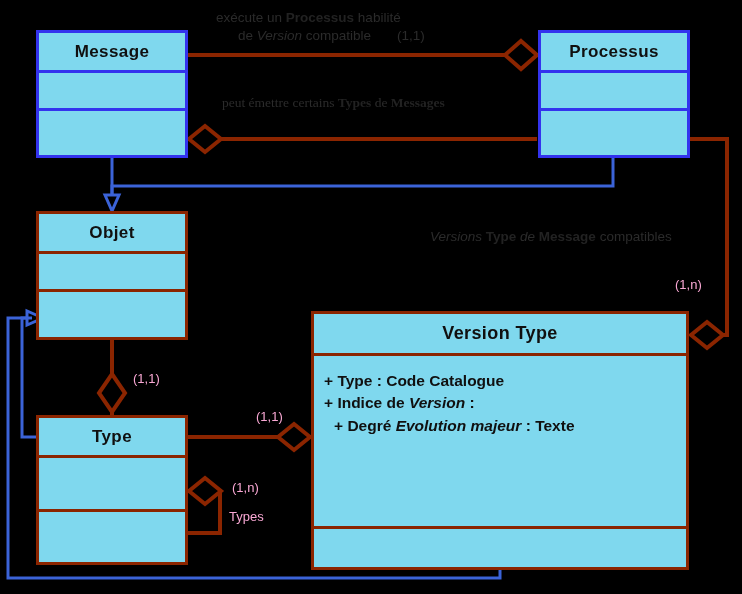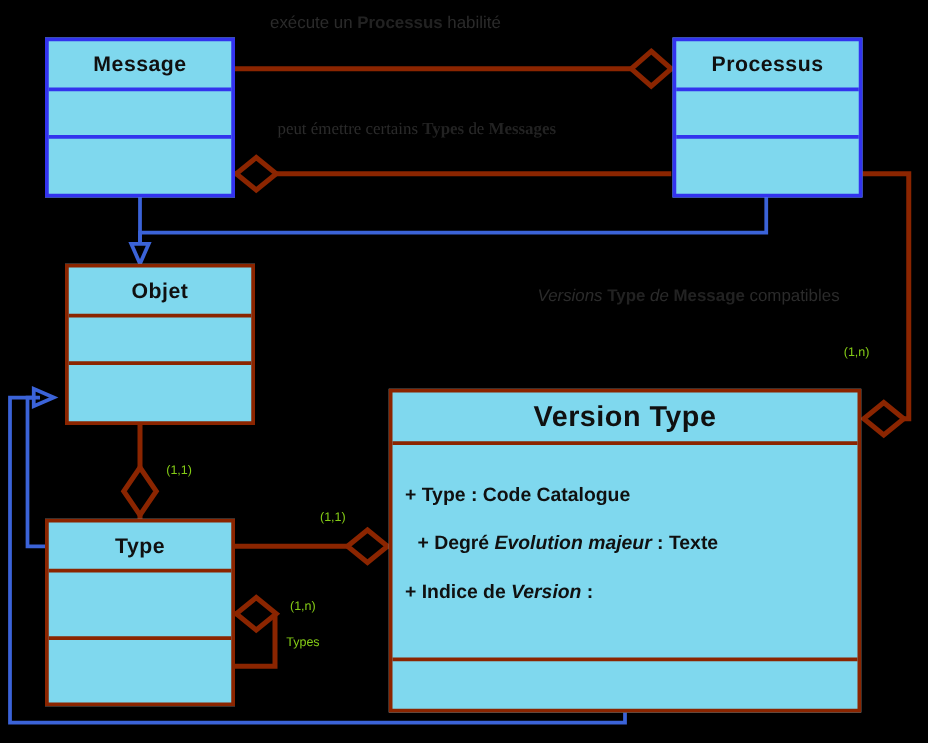--- a/index.html
+++ b/index.html
@@ -34,50 +34,50 @@
 
   .box .compart{box-sizing:border-box;}
   .box.blue .compart.sep{border-bottom:3px solid #3333ee;}
   .box.red  .compart.sep{border-bottom:3px solid #8b2500;}
 
   
   .small .title{height:40px;font-size:17px;}
   .small .compart{height:38px;}
 
   
-  #version-type .title{height:42px;font-size:23px;}
+  #version-type .title{height:42px;font-size:18px;}
   #version-type .attrs{
     box-sizing:border-box;
     padding:14px 0 10px 10px;
     font-size:15.5px;
     color:#101010;
     line-height:1.44;
     border-bottom:3px solid #8b2500;
     flex:1 1 auto;
   }
-  #version-type .attrs .row{white-space:nowrap;font-weight:bold;margin-top:16px;}
+  #version-type .attrs .row{white-space:nowrap;font-weight:bold;}
   #version-type .attrs .row.ind{padding-left:10px;}
   #version-type .attrs .it{font-style:italic;}
   #version-type .attrs .plain{font-weight:bold;}
   #version-type .foot{height:38px;}
 
   
   .lbl{
     position:absolute;
     color:#2b2b2b;
     font-size:13.5px;
     white-space:nowrap;
     line-height:1.35;
   }
   .lbl b{font-weight:bold;color:#222;}
   .lbl i{font-style:italic;}
   .card{
     position:absolute;
-    color:#84cc16;
-    font-size:10px;
+    color:#f9a8d4;
+    font-size:13px;
     white-space:nowrap;
   }
 </style>
 </head>
 <body>
 
 <div id="canvas">
 
   <svg id="wires" viewBox="0 0 742 594" xmlns="http://www.w3.org/2000/svg">
 
@@ -140,55 +140,58 @@
     <div class="compart sep"></div>
     <div class="compart"></div>
   </div>
 
   <div class="box blue small" id="processus" style="left:538px;top:30px;width:152px;height:128px;">
     <div class="title">Processus</div>
     <div class="compart sep"></div>
     <div class="compart"></div>
   </div>
 
-  <div class="box red small" id="objet" style="left:52px;top:211px;width:152px;height:129px;">
+  <div class="box red small" id="objet" style="left:36px;top:211px;width:152px;height:129px;">
     <div class="title">Objet</div>
     <div class="compart sep"></div>
     <div class="compart"></div>
   </div>
 
   <div class="box red small" id="type" style="left:36px;top:415px;width:152px;height:150px;">
     <div class="title">Type</div>
     <div class="compart sep" style="height:54px;"></div>
     <div class="compart" style="height:50px;"></div>
   </div>
 
   <div class="box red" id="version-type" style="left:311px;top:311px;width:378px;height:259px;">
     <div class="title">Version Type</div>
     <div class="attrs">
       <div class="row">
         <span>+</span>
         <span class="plain">Type</span><span> : </span><span class="plain">Code Catalogue</span>
       </div>
+      <div class="row">
+        <span>+</span>
+        <span class="plain">Indice de </span><span class="it">Version</span><span> :</span>
+      </div>
       <div class="row ind">
         <span>+</span>
         <span class="plain">Degré </span><span class="it">Evolution majeur</span><span> : </span><span>Texte</span>
       </div>
-      <div class="row">
-        <span>+</span>
-        <span class="plain">Indice de </span><span class="it">Version</span><span> :</span>
-      </div>
     </div>
     <div class="foot"></div>
   </div>
 
   <div class="lbl" style="left:216px;top:9px;">
     <div>
       <span>exécute un </span><b>Processus</b><span> habilité</span>
     </div>
+    <div style="padding-left:22px;">
+      <span>de </span><i>Version</i><span> compatible</span><span style="display:inline-block;width:26px;"></span><span>(1,1)</span>
+    </div>
   </div>
 
   <div class="lbl" style="left:222px;top:94px;font-family:Liberation Serif, serif;">
     <div>
       <span>peut émettre certains </span><b>Types</b><span> de  </span><b>Messages</b>
     </div>
   </div>
 
   <div class="lbl" style="left:430px;top:228px;">
     <i>Versions</i><b> Type </b><i>de </i><b>Message</b><span> compatibles</span>

